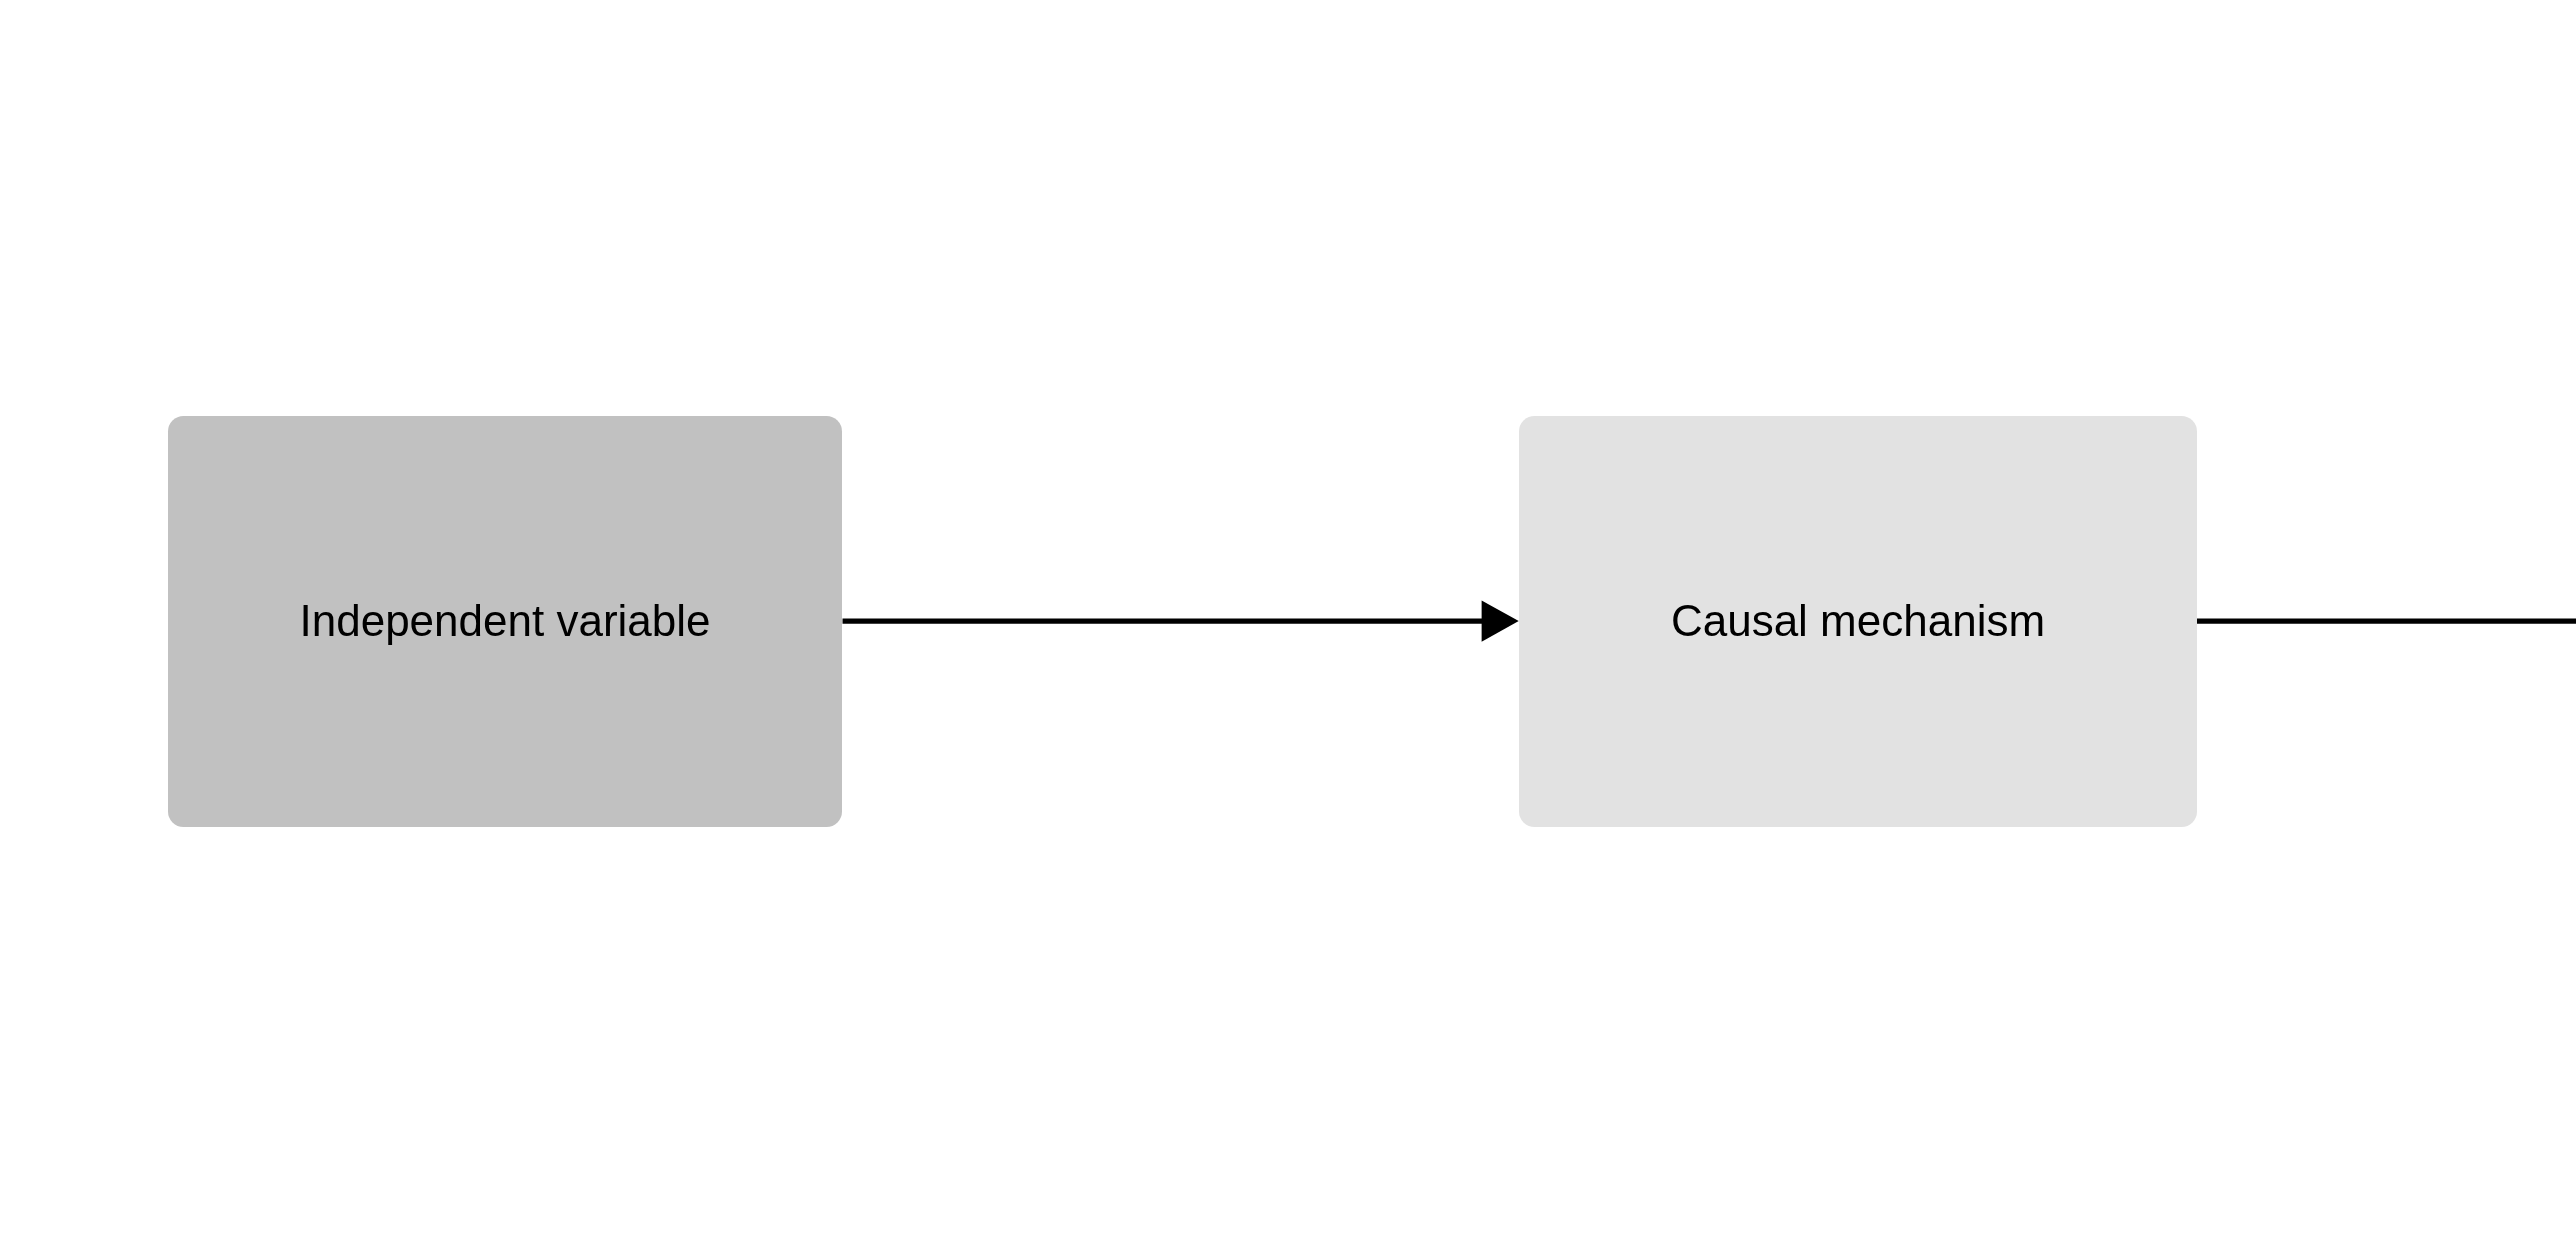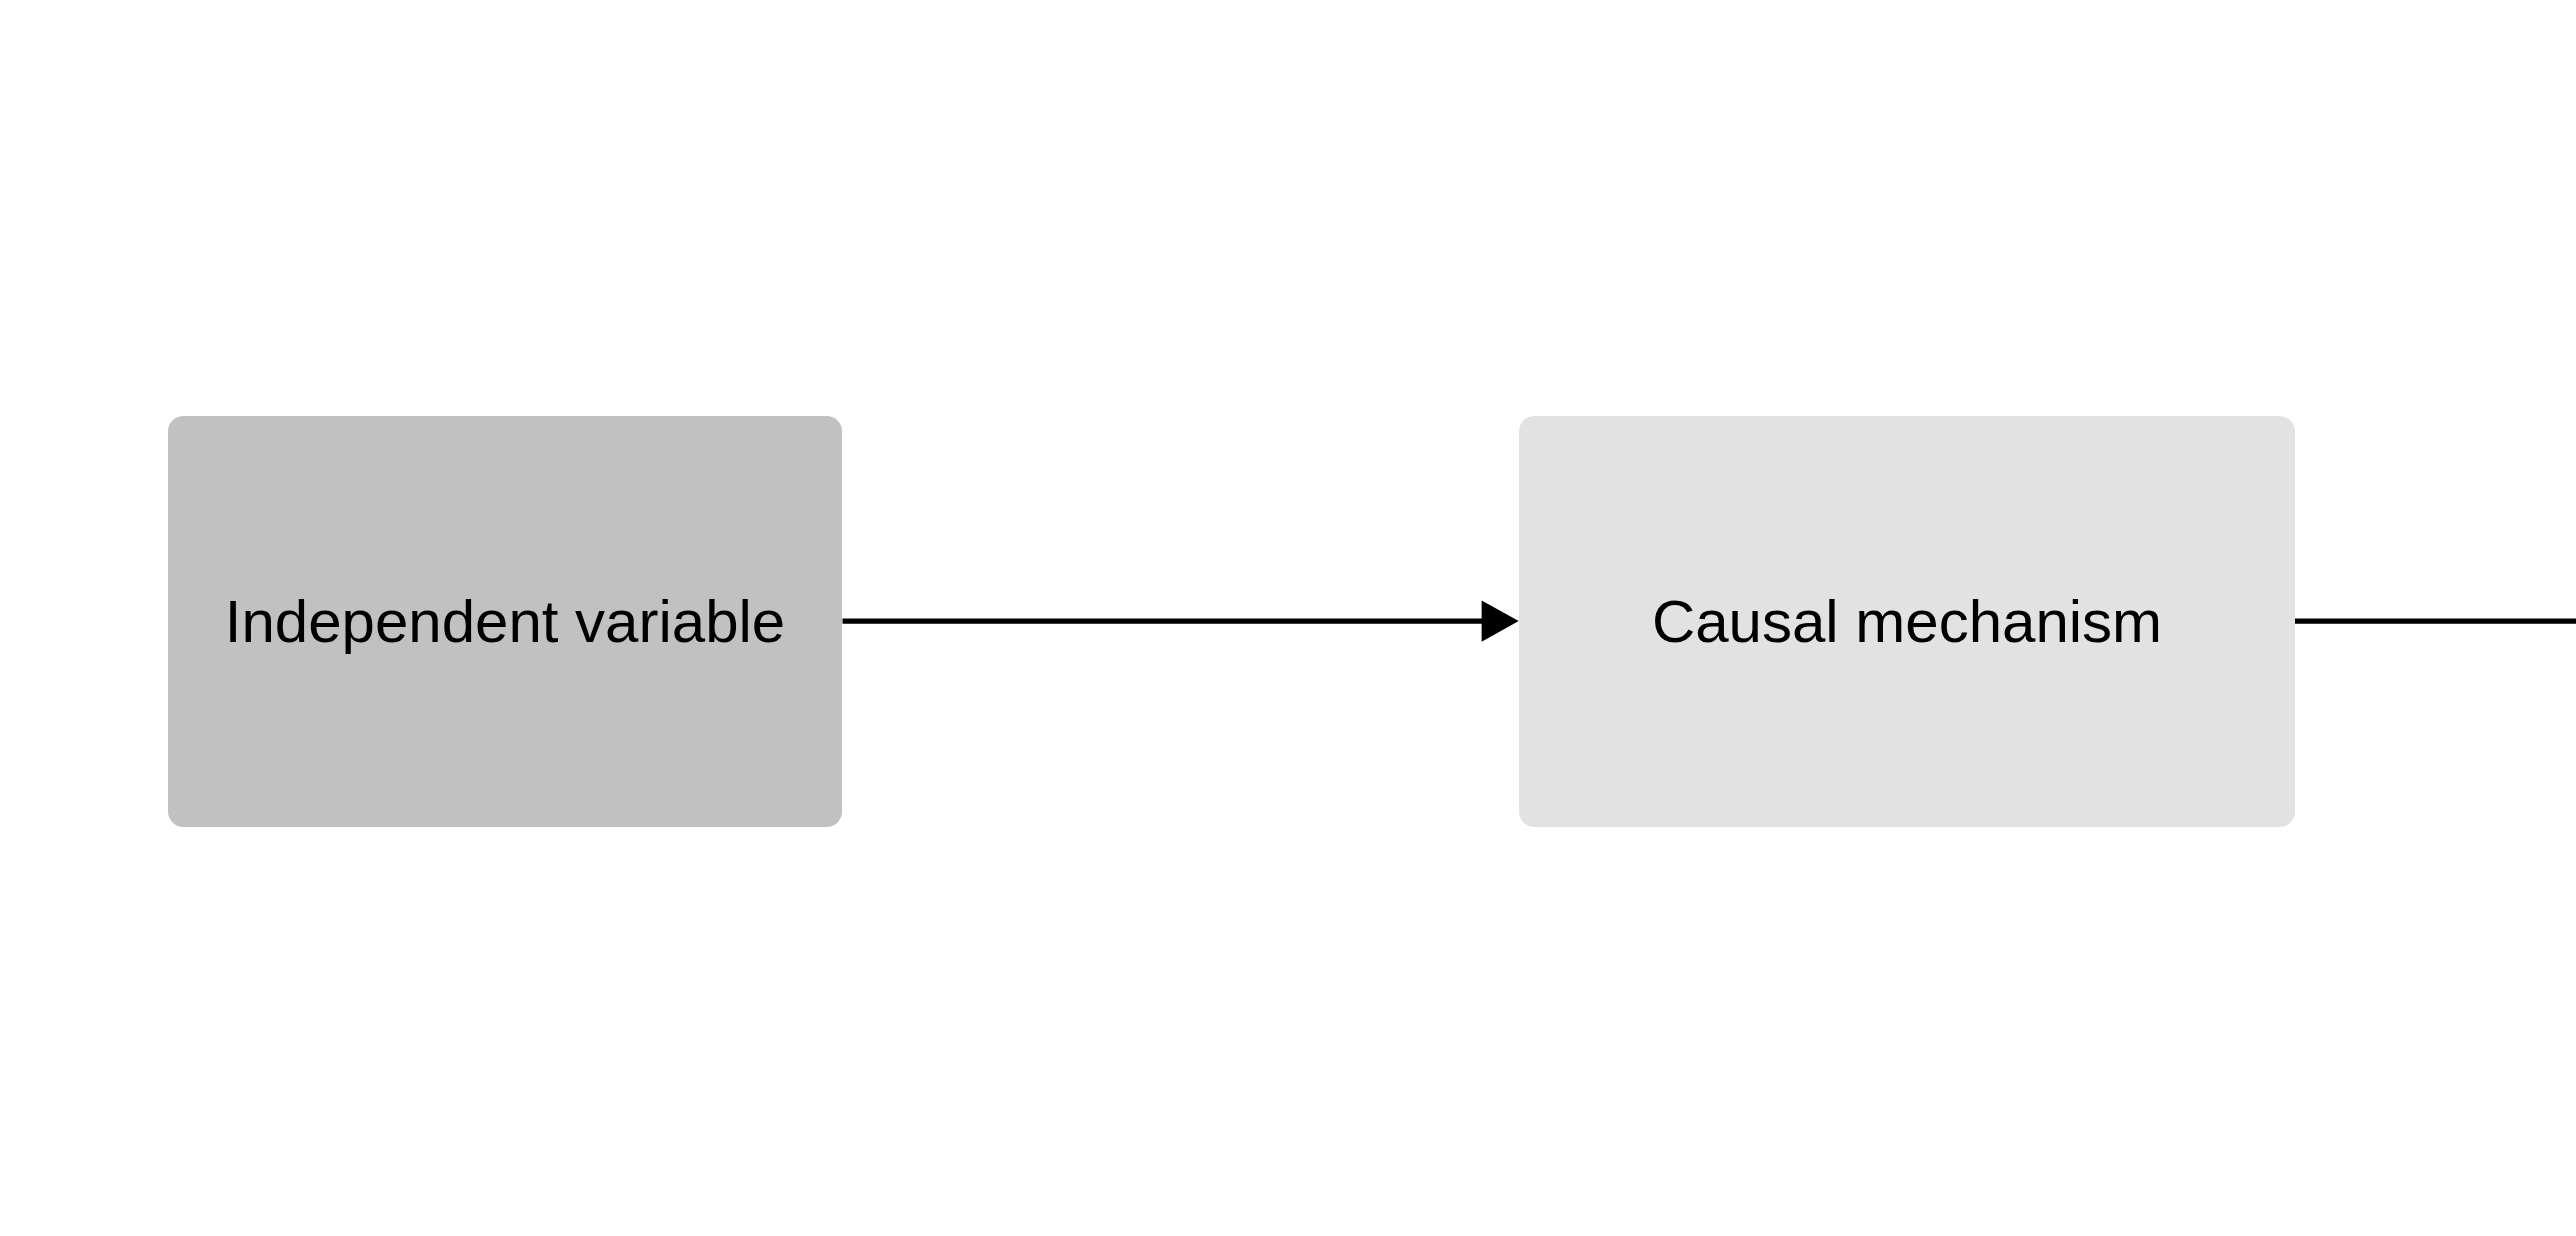--- a/index.html
+++ b/index.html
@@ -16,27 +16,27 @@
   }
   .node {
     position: absolute;
     top: 416px;
     height: 411px;
     border-radius: 15.5px;
     display: flex;
     align-items: center;
     justify-content: center;
     text-align: center;
-    font-size: 60px;
+    font-size: 44px;
     line-height: 1.2;
     color: #000000;
     box-sizing: border-box;
   }
   .node-independent { left: 168px;  width: 674px; background: #c1c1c1; }
-  .node-mechanism   { left: 1519px; width: 776px; background: #e2e2e2; }
+  .node-mechanism   { left: 1519px; width: 678px; background: #e2e2e2; }
   .edges-layer {
     position: absolute;
     left: 0;
     top: 0;
     width: 3709px;
     height: 1236px;
     display: block;
   }
 </style>
 </head>

